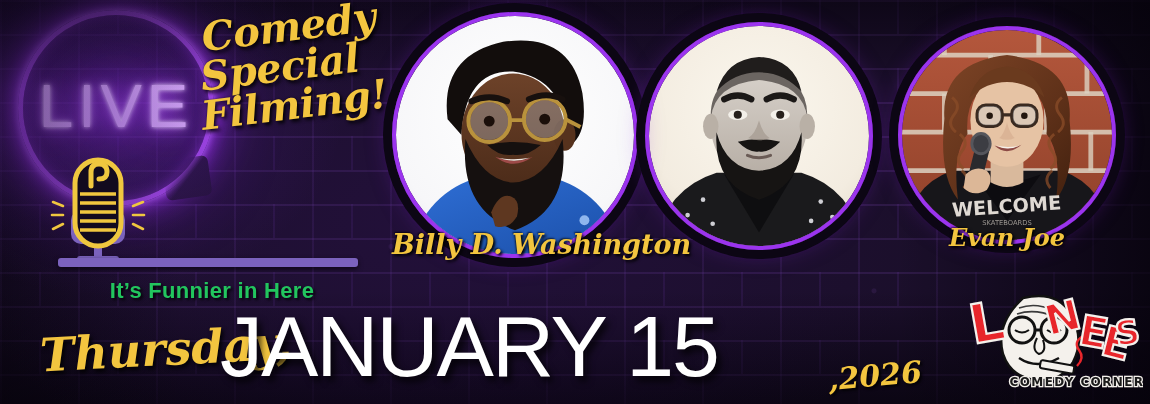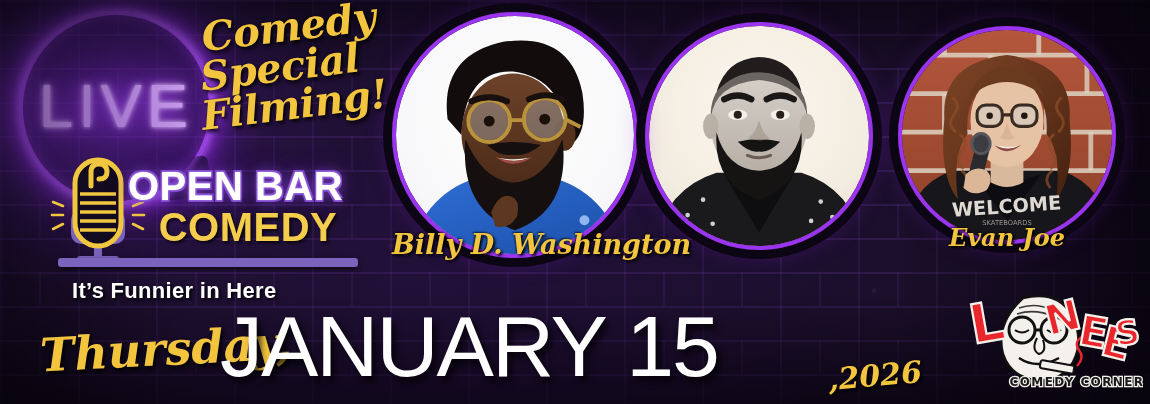--- a/index.html
+++ b/index.html
@@ -137,24 +137,24 @@
   }
   .mic-base-bar{
     position:absolute; left:58px; top:258px;
     width:300px; height:9px;
     background:#7b62bd;
     border-radius:3px;
     box-shadow:0 2px 5px rgba(0,0,0,.6);
   }
   .tagline{
     position:absolute; left:72px; top:278px;
-    width:280px; 
+    width:280px; text-align:center;
     font-family:"Liberation Sans", sans-serif;
     font-weight:700; font-size:22px; letter-spacing:0.3px;
-    color:#ffffff;
+    color:#22c55e;
     text-shadow:2px 2px 3px rgba(0,0,0,.85);
     white-space:nowrap;
   }
 
   
   .performer{
     position:absolute;
     border-radius:50%;
     overflow:visible;
   }
@@ -278,24 +278,20 @@
         <line x1="18" y1="54" x2="8" y2="50"></line>
         <line x1="18" y1="63" x2="7" y2="63"></line>
         <line x1="18" y1="72" x2="8" y2="77"></line>
         <line x1="88" y1="54" x2="98" y2="50"></line>
         <line x1="88" y1="63" x2="99" y2="63"></line>
         <line x1="88" y1="72" x2="98" y2="77"></line>
       </g>
     </svg>
   </div>
 
-  <div class="logo-lockup">
-    <div class="openbar">OPEN BAR</div>
-    <div class="comedyword">COMEDY</div>
-  </div>
   <div class="mic-base-bar"></div>
   <div class="tagline">It’s Funnier in Here</div>
 
   <div class="performer" id="perf1">
     <div class="perf-photo">
       <svg viewBox="0 0 240 240" width="100%" height="100%" preserveAspectRatio="xMidYMid slice">
         <defs>
           <radialGradient id="p1bg" cx="50%" cy="42%" r="72%">
             <stop offset="0%" stop-color="#ffffff"></stop>
             <stop offset="72%" stop-color="#f7f7f9"></stop>

